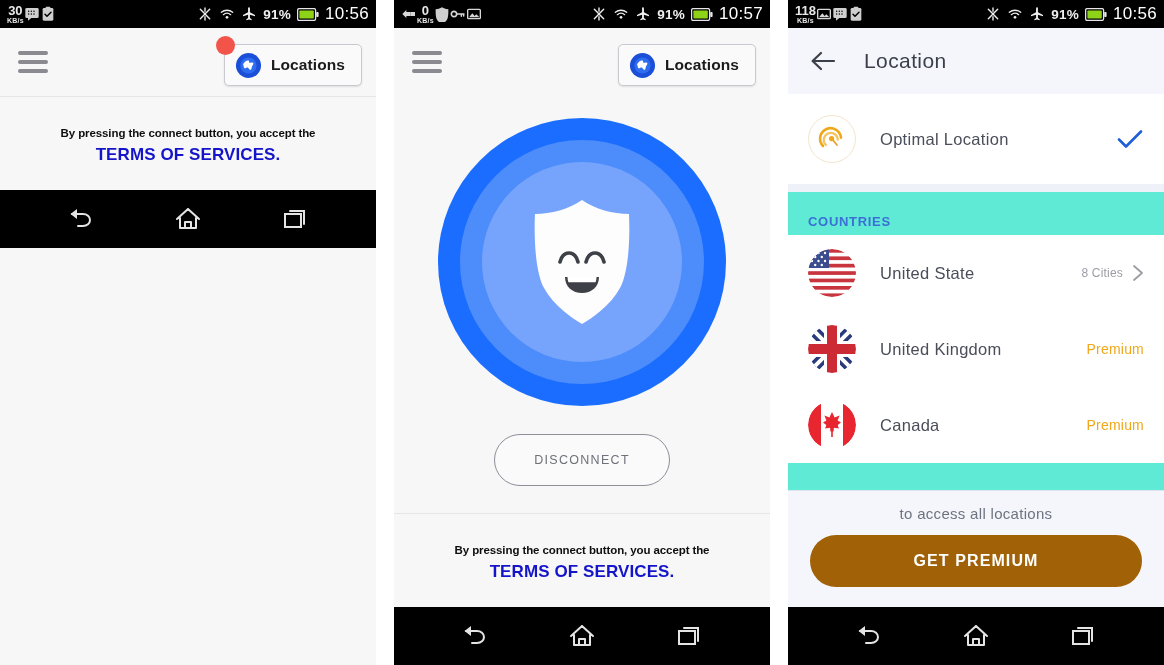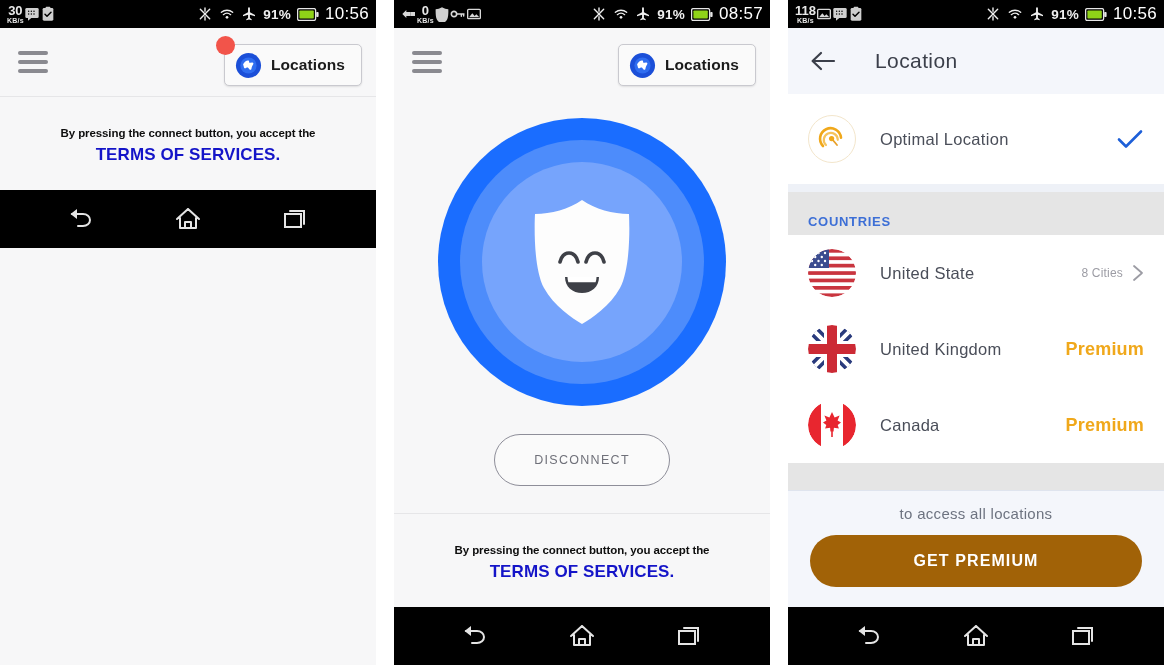--- a/index.html
+++ b/index.html
@@ -70,32 +70,32 @@
                letter-spacing:.1px; line-height:1.5; }
 
   
   .navbar { height:58px; background:#000; flex:none; display:flex;
             align-items:center; justify-content:space-around; padding:0 26px; }
   .navbtn { width:46px; height:40px; display:flex; align-items:center;
             justify-content:center; cursor:pointer; }
 
   
   .loc-appbar { height:66px; flex:none; background:#f4f6fb;
-                display:flex; align-items:center; padding:0 22px; gap:39px; }
+                display:flex; align-items:center; padding:0 22px; gap:28px; }
   .loc-title { font-size:21px; color:#3b3f4a; letter-spacing:.4px;
                font-weight:400; }
-  .list { flex:1; background:#e5e5e5; overflow:hidden; }
+  .list { flex:1; background:#5eead4; overflow:hidden; }
   .row { height:76px; display:flex; align-items:center; padding:0 20px;
          background:#fff; cursor:pointer; }
   .row .flag { width:48px; height:48px; border-radius:50%; overflow:hidden;
                flex:none; }
   .row .name { flex:1; margin-left:24px; font-size:16.5px; color:#4a4e59;
                letter-spacing:.3px; font-weight:400; }
   .row .meta { font-size:12px; color:#9c9ca4; letter-spacing:.2px; }
-  .row .meta.prem { color:#f0a81b; font-size:18px; font-weight:700; }
+  .row .meta.prem { color:#f0a81b; font-size:14px; font-weight:400; }
   .chev { margin-left:9px; }
   .sep { height:8px; background:#eef1f7; }
   .countries-hd { padding:22px 20px 6px; font-size:13px; color:#3d6fd6;
                   letter-spacing:.7px; font-weight:600; }
   .premium-box { flex:none; background:#f4f6fb; padding:14px 22px 20px;
                  text-align:center; border-top:1px solid #dfe4ee; }
   .premium-box .sub { font-size:15px; color:#6d7380; letter-spacing:.3px;
                       margin-bottom:13px; }
   .getprem { height:52px; border-radius:26px; background:#a16207;
              display:flex; align-items:center; justify-content:center;
@@ -248,21 +248,21 @@
         </svg>
         <svg class="sicon" viewBox="0 0 24 24">
           <path d="M12 2c.9 0 1.4.9 1.4 2v5.2l7.6 4.3v2l-7.6-2.2v4.6l2.6 1.8v1.6L12 20.4l-4 .9v-1.6l2.6-1.8v-4.6L3 15.5v-2l7.6-4.3V4c0-1.1.5-2 1.4-2z" fill="#f0f0f0"></path>
         </svg>
         <span class="pct">91%</span>
         <svg width="22" height="13" viewBox="0 0 22 13">
           <rect x="0.6" y="0.6" width="18" height="11.8" rx="1.6" fill="none" stroke="#e6e6e6" stroke-width="1.3"></rect>
           <rect x="2.4" y="2.4" width="14.4" height="8.2" rx=".8" fill="#8fd318"></rect>
           <rect x="19.2" y="4" width="2.4" height="5" rx=".8" fill="#e6e6e6"></rect>
         </svg>
-        <span class="clock">08:57</span>
+        <span class="clock">10:57</span>
       </div>
     </div>
 
     <div class="appbar">
       <div class="hamburger">
         <i></i>
           <i></i>
           <i></i>
       </div>
       <div class="loc-btn">

